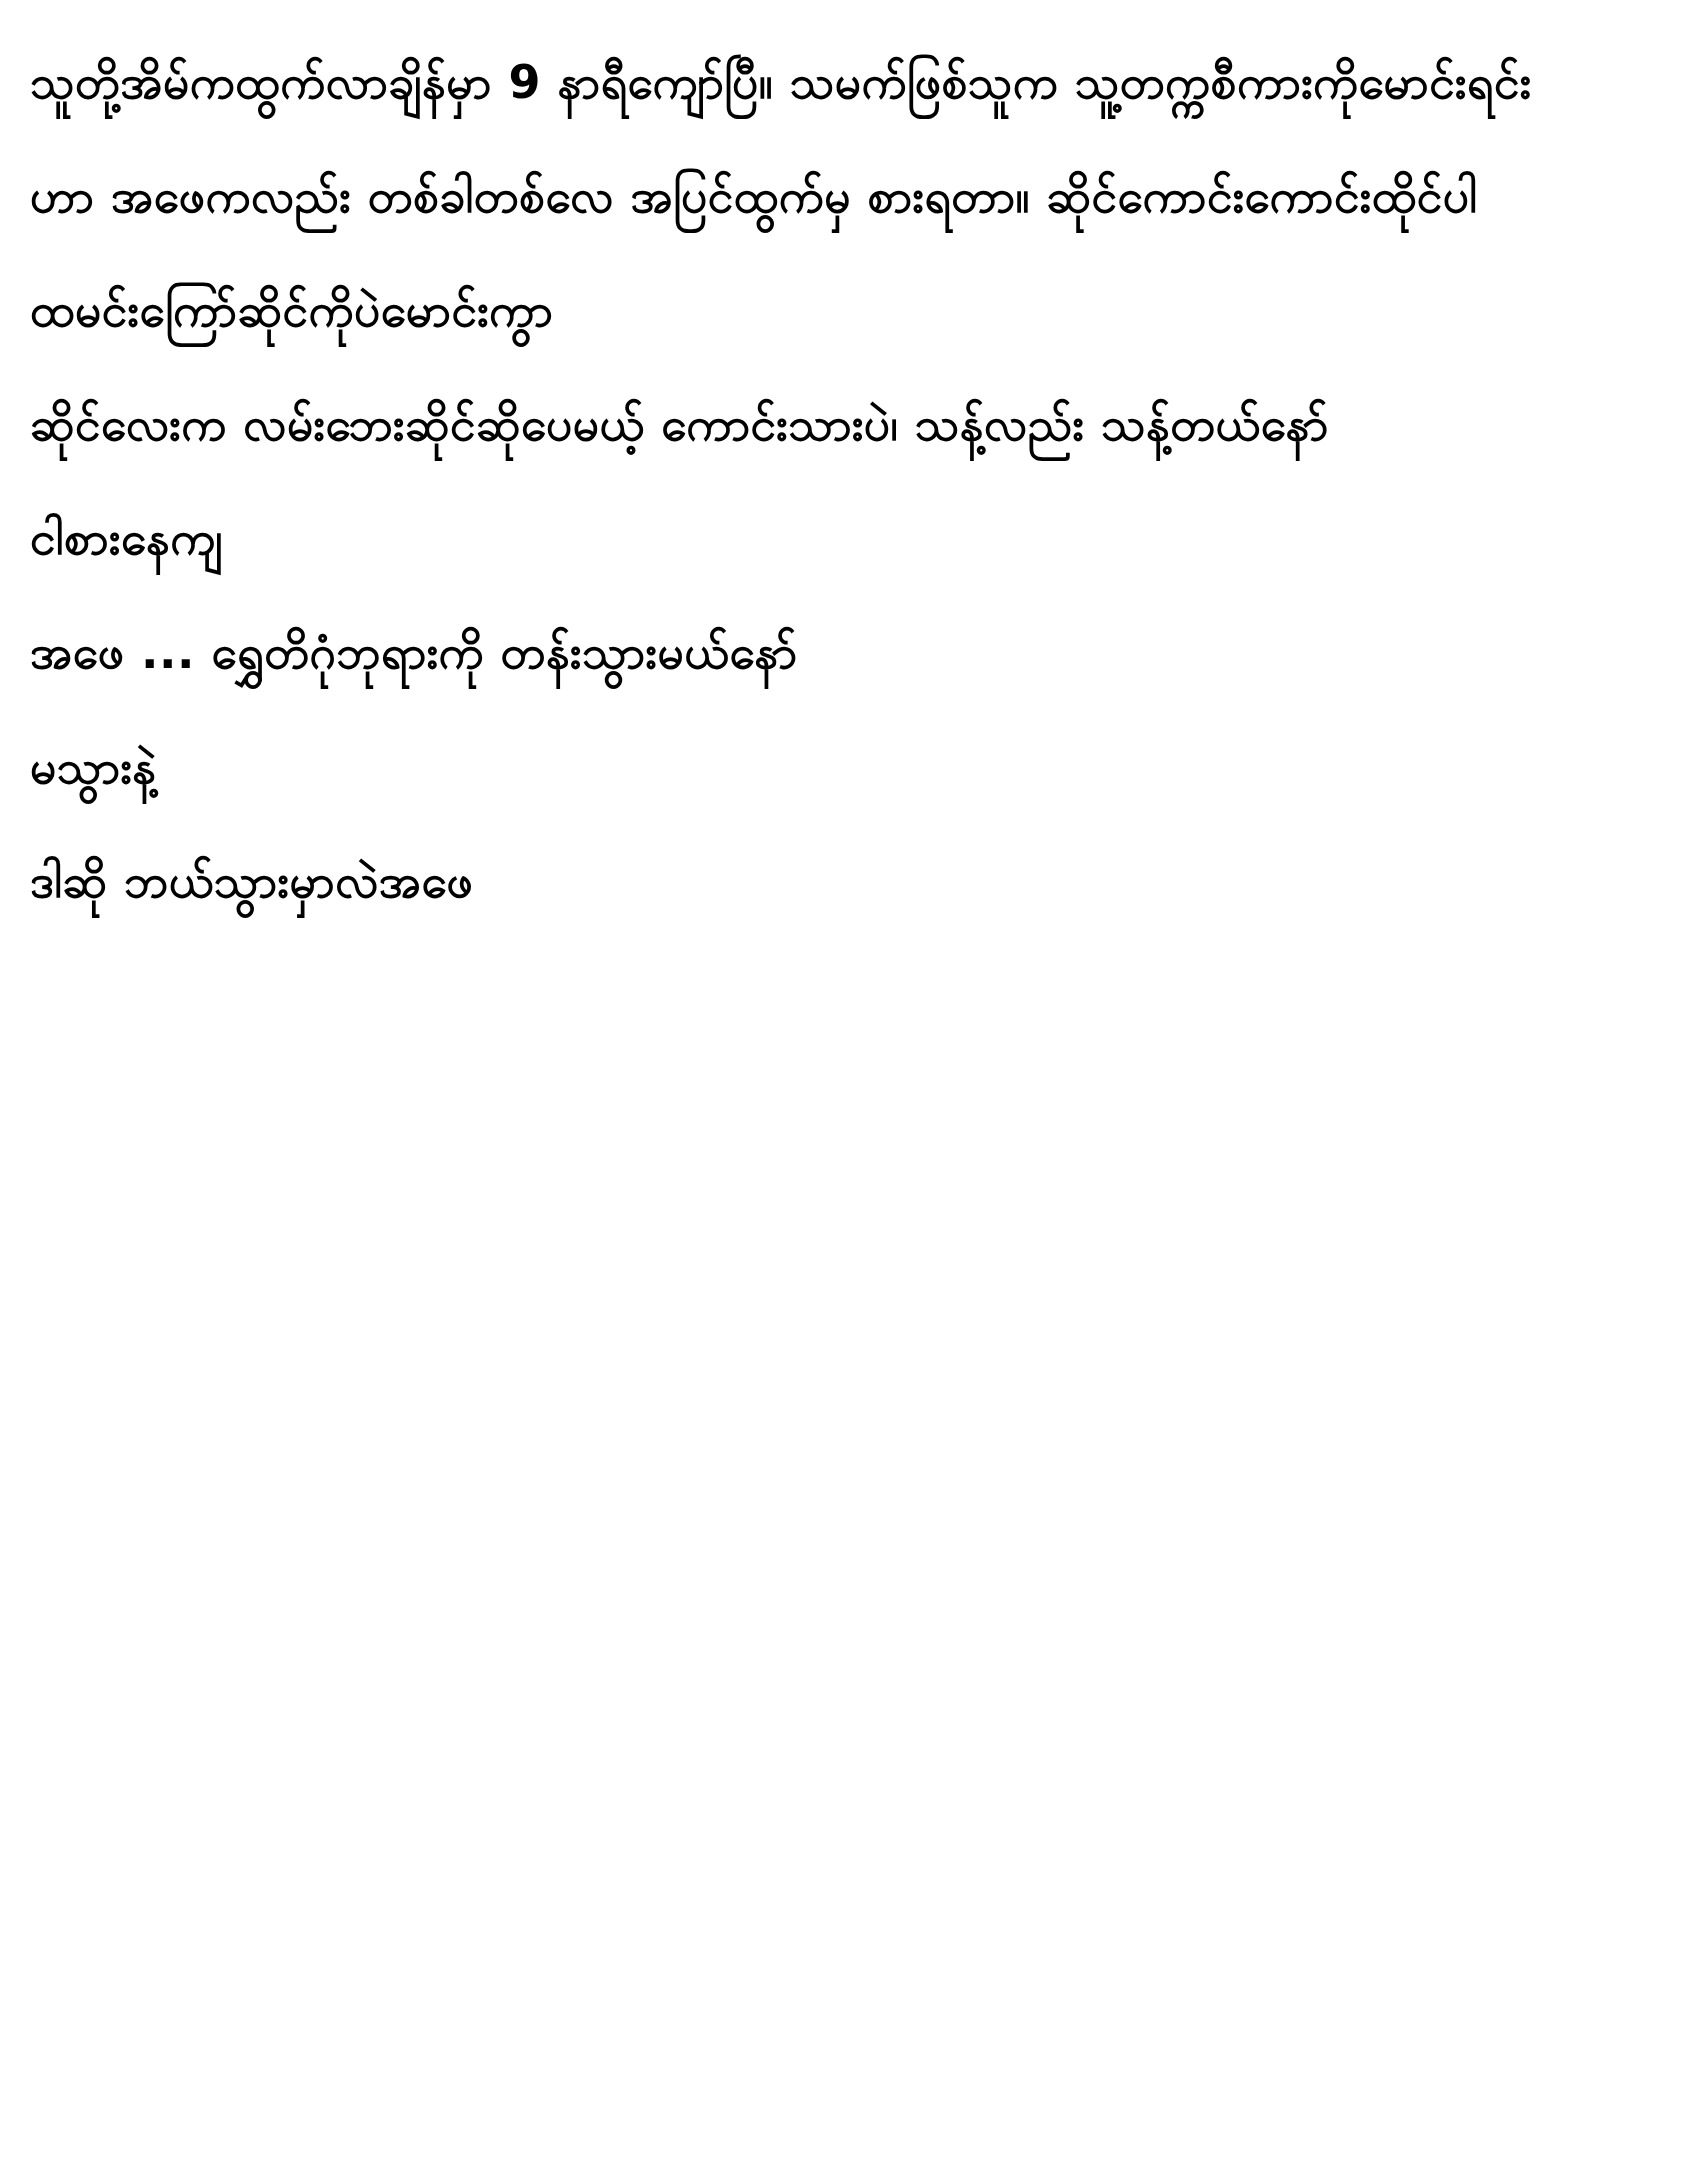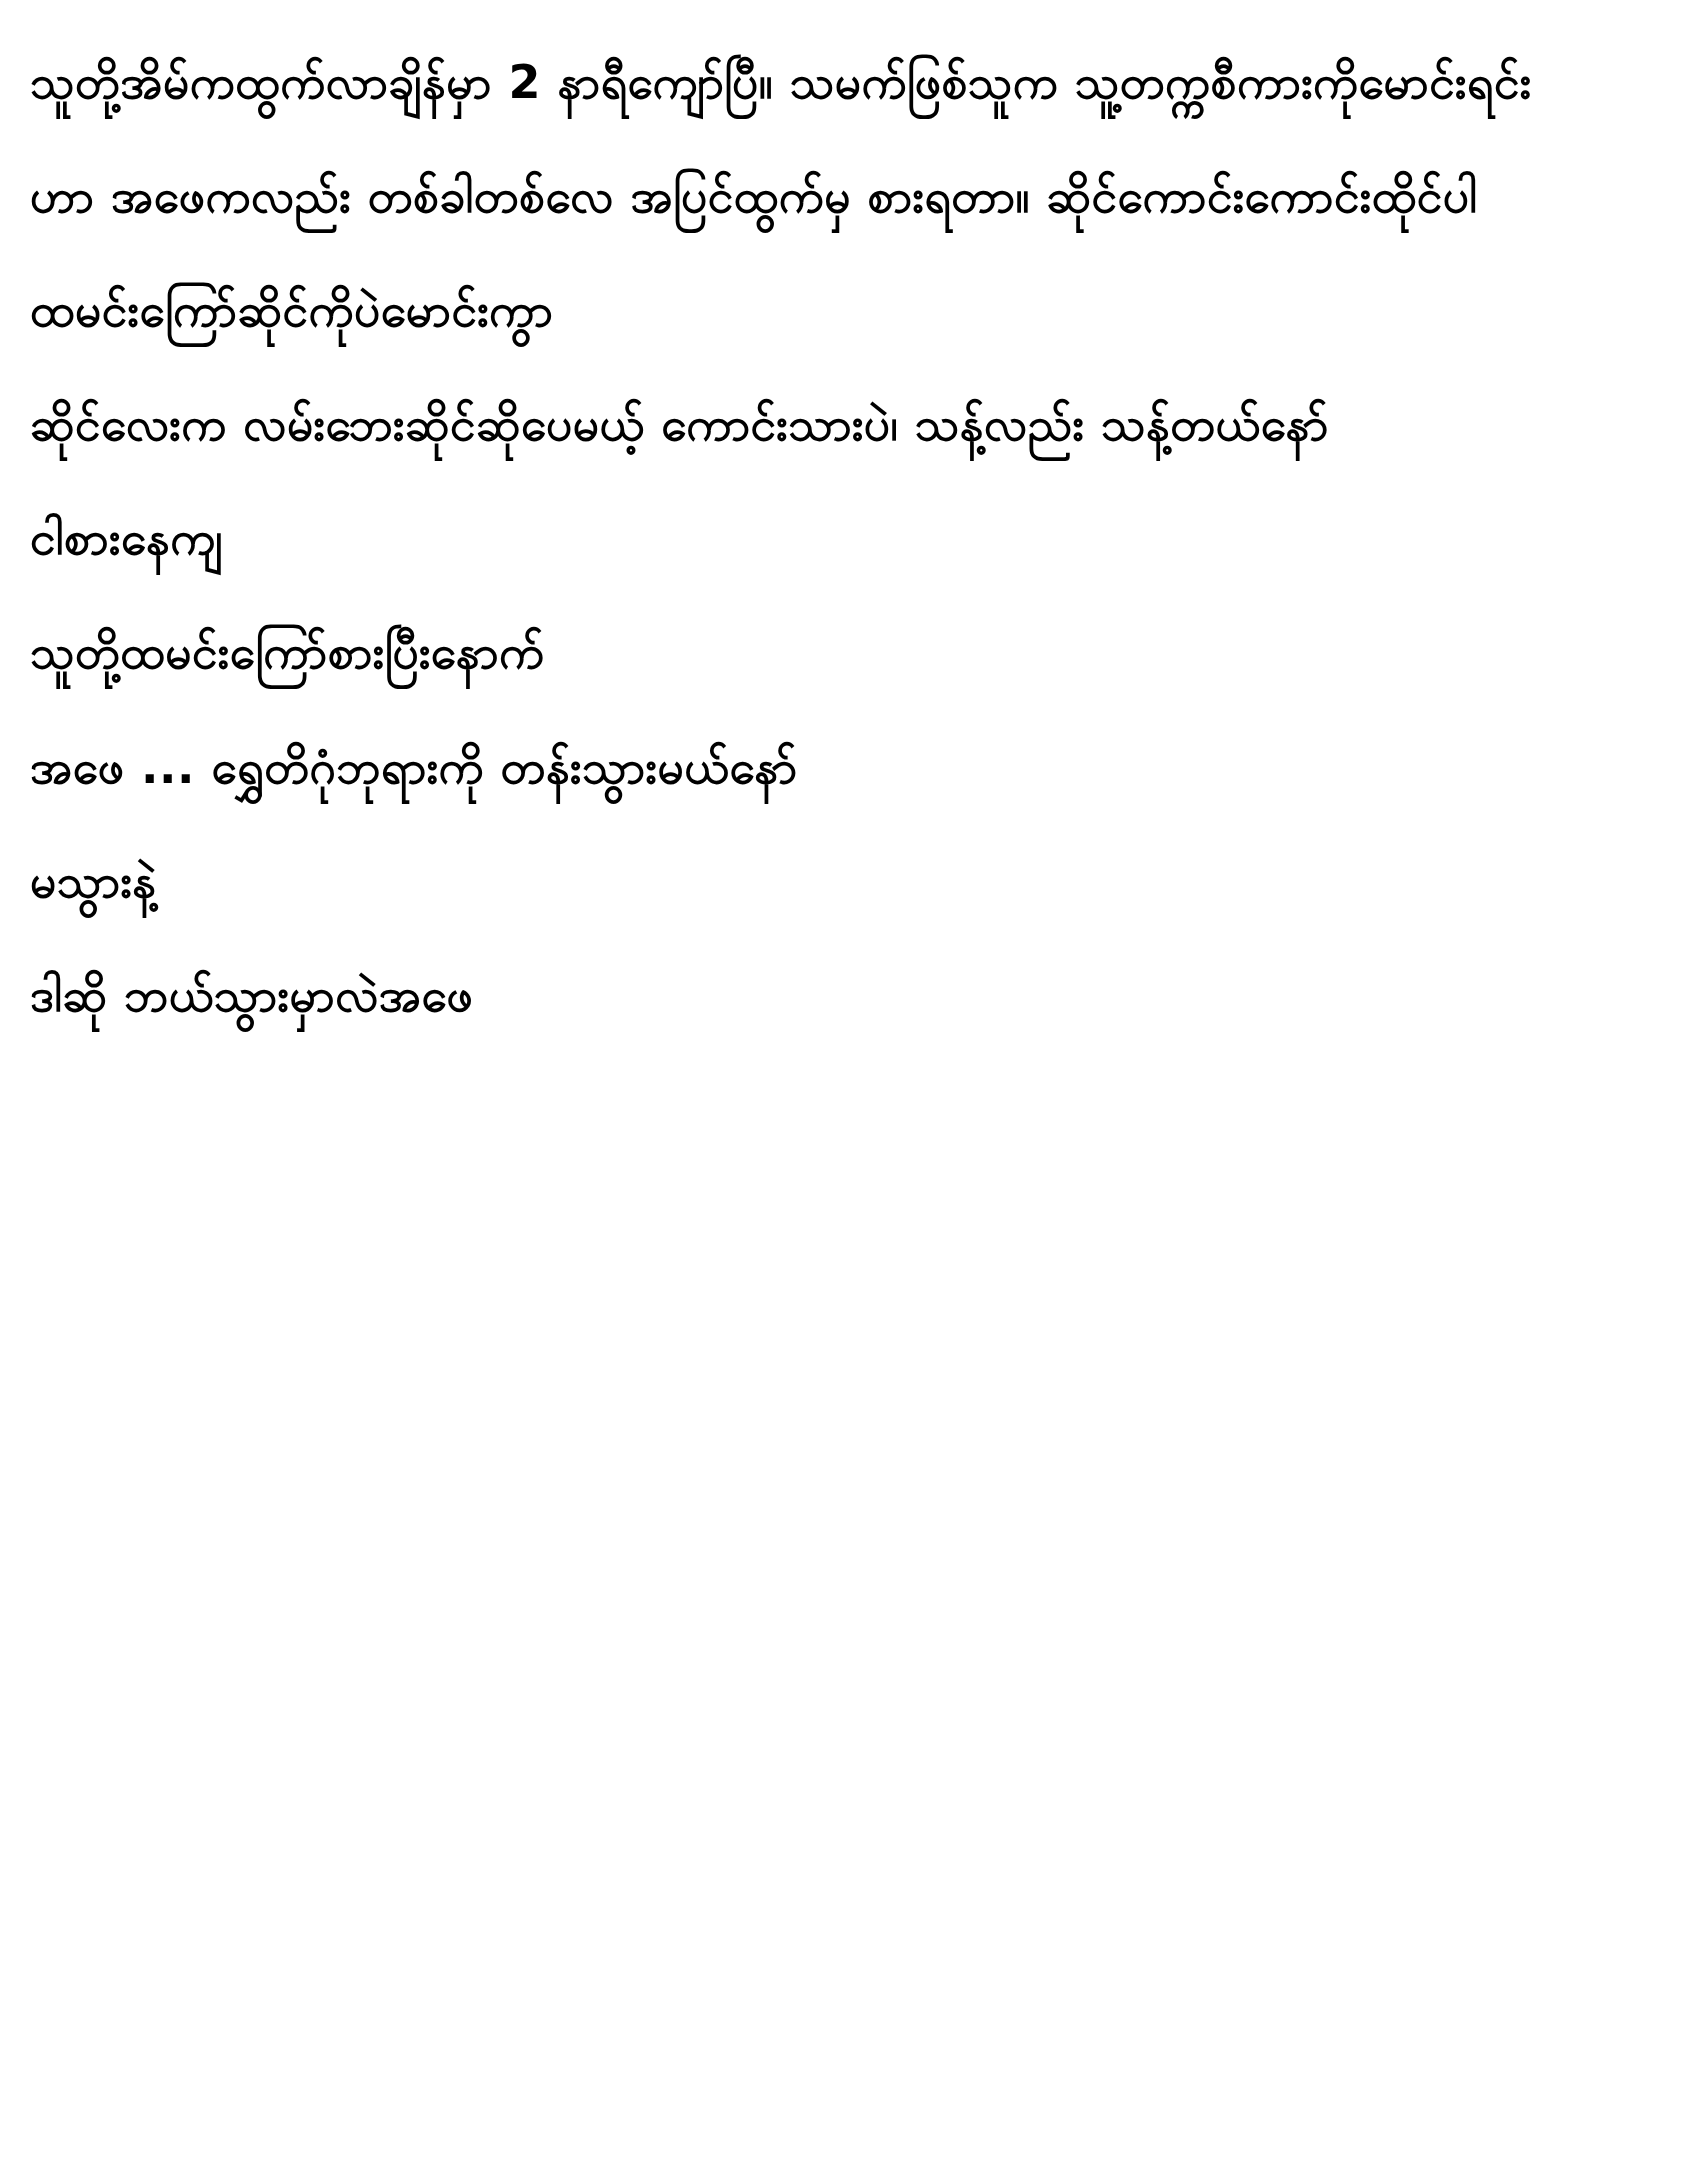--- a/index.html
+++ b/index.html
@@ -26,24 +26,23 @@
     letter-spacing: 0.5px;
     margin: 0 0 6px 0;
     word-wrap: break-word;
   }
 </style>
 </head>
 <body>
 
 <div class="page">
   <div class="doc-text">
-    <p>သူတို့အိမ်ကထွက်လာချိန်မှာ 2 နာရီကျော်ပြီ။ သမက်ဖြစ်သူက သူ့တက္ကစီကားကိုမောင်းရင်း</p>
+    <p>သူတို့အိမ်ကထွက်လာချိန်မှာ 9 နာရီကျော်ပြီ။ သမက်ဖြစ်သူက သူ့တက္ကစီကားကိုမောင်းရင်း</p>
     <p>ဟာ အဖေကလည်း တစ်ခါတစ်လေ အပြင်ထွက်မှ စားရတာ။ ဆိုင်ကောင်းကောင်းထိုင်ပါ</p>
     <p>ထမင်းကြော်ဆိုင်ကိုပဲမောင်းကွာ</p>
     <p>ဆိုင်လေးက လမ်းဘေးဆိုင်ဆိုပေမယ့် ကောင်းသားပဲ၊ သန့်လည်း သန့်တယ်နော်</p>
     <p>ငါစားနေကျ</p>
-    <p>သူတို့ထမင်းကြော်စားပြီးနောက်</p>
     <p>အဖေ ... ရွှေတိဂုံဘုရားကို တန်းသွားမယ်နော်</p>
     <p>မသွားနဲ့</p>
     <p>ဒါဆို ဘယ်သွားမှာလဲအဖေ</p>
   </div>
 </div>
 
 
 </body></html>

